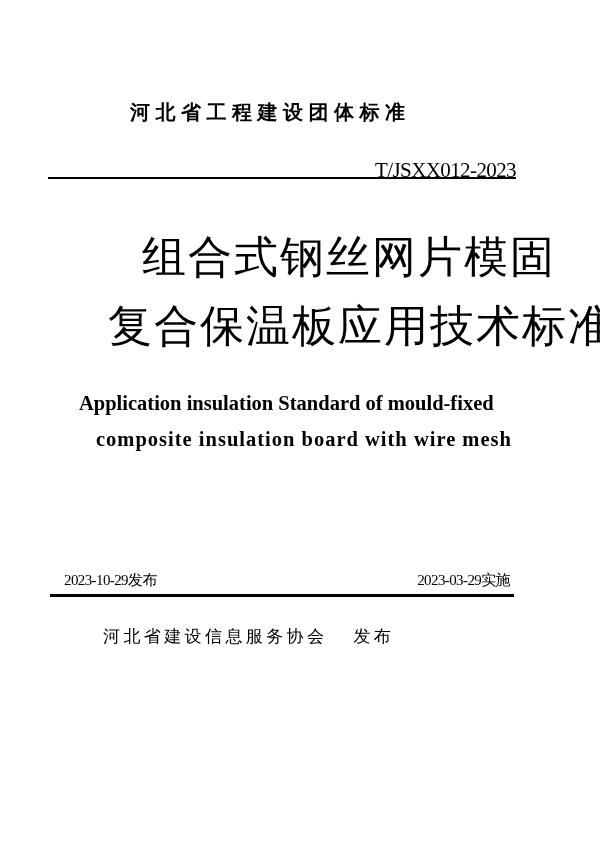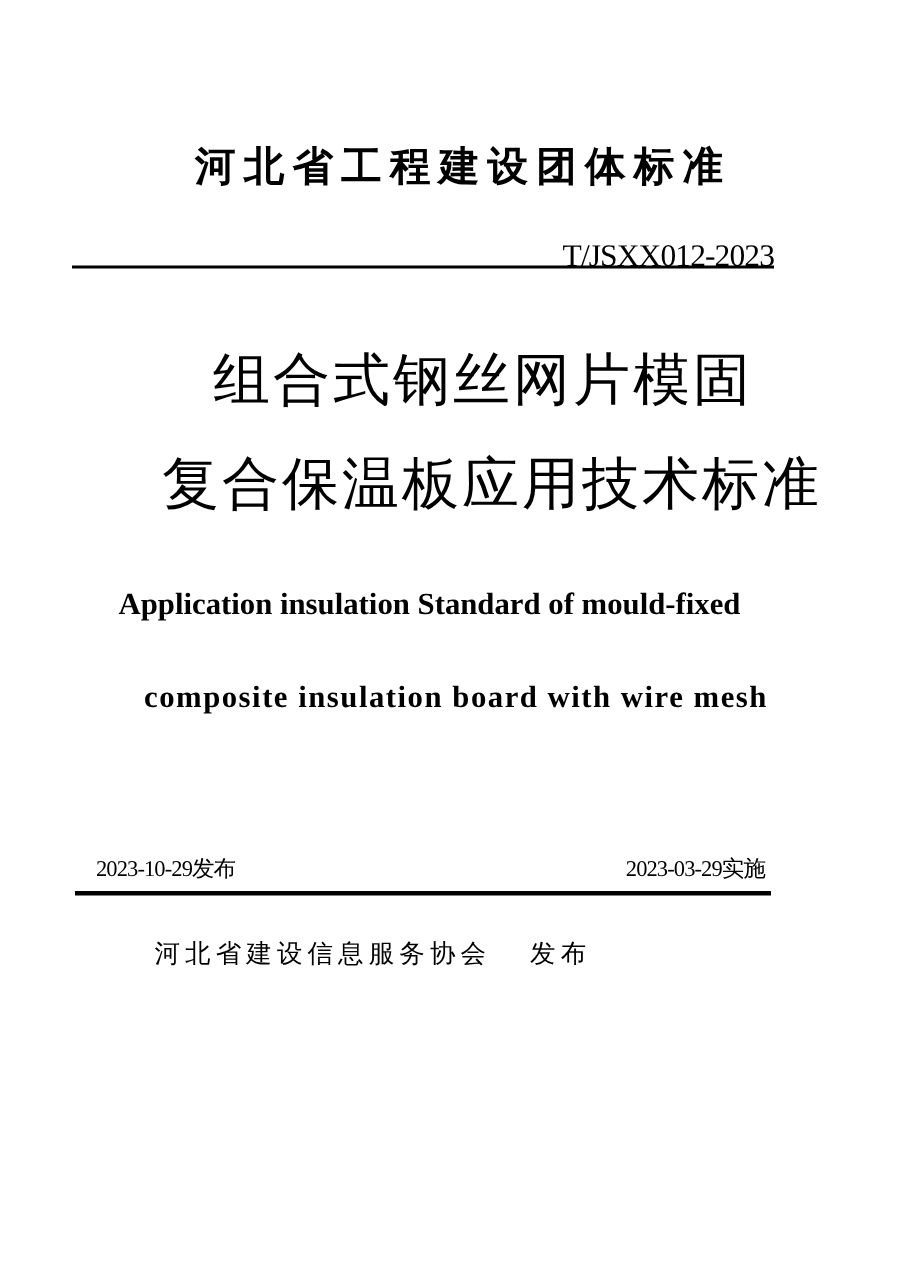--- a/index.html
+++ b/index.html
@@ -14,57 +14,57 @@
     overflow: hidden;
     color: #000000;
   }
   .abs { position: absolute; white-space: nowrap; }
 
   .org-header {
     left: 130px;
     top: 94px;
     font-family: "DejaVu Sans", sans-serif;
     font-weight: bold;
-    font-size: 27px;
+    font-size: 20px;
     letter-spacing: 5.5px;
     line-height: 36px;
   }
   .std-code {
     right: 84px;
     top: 146px;
     font-family: "Liberation Serif", serif;
     font-size: 21px;
     letter-spacing: -0.6px;
     line-height: 26px;
     margin-top: 11px;
   }
   .rule {
     height: 2px;
     background: #000000;
   }
   .rule-top { left: 48px; width: 468px; top: 177px; }
   .rule-bottom { left: 50px; width: 464px; top: 594px; height: 3px; }
 
   .title-cn {
-    font-family: Liberation Mono, monospace;
-    font-size: 38px;
+    font-family: Liberation Sans, sans-serif;
+    font-size: 44px;
     line-height: 44px;
     letter-spacing: 2px;
   }
   .title-cn-1 { left: 142px; top: 235px; }
   .title-cn-2 { left: 108px; top: 304px; }
 
   .title-en {
     font-family: "Liberation Serif", serif;
     font-weight: bold;
     font-size: 20.5px;
     line-height: 26px;
   }
   .title-en-1 { left: 79px; top: 390px; }
-  .title-en-2 { left: 96px; top: 426px; letter-spacing: 1px; margin-top: 26px; }
+  .title-en-2 { left: 96px; top: 426px; letter-spacing: 1px; }
 
   .date {
     font-family: "Liberation Serif", serif;
     font-size: 15px;
     letter-spacing: -0.6px;
     line-height: 20px;
     top: 570px;
   }
   .date-left { left: 64px; }
   .date-right { right: 90px; }

